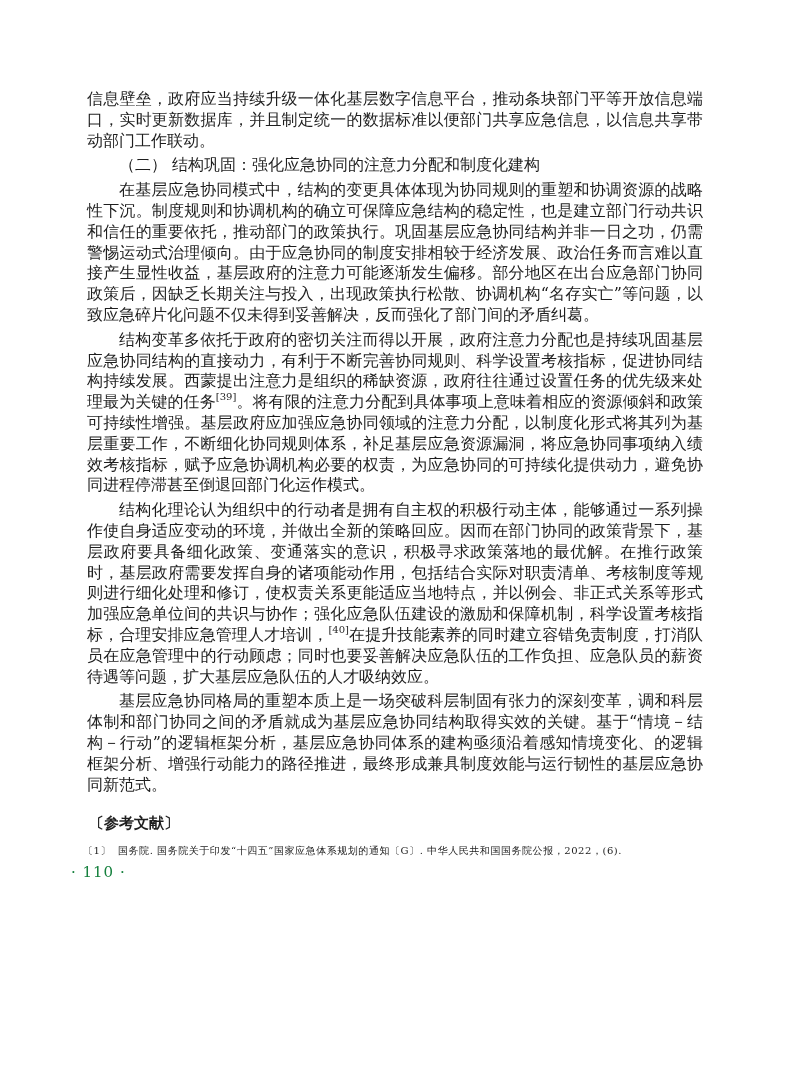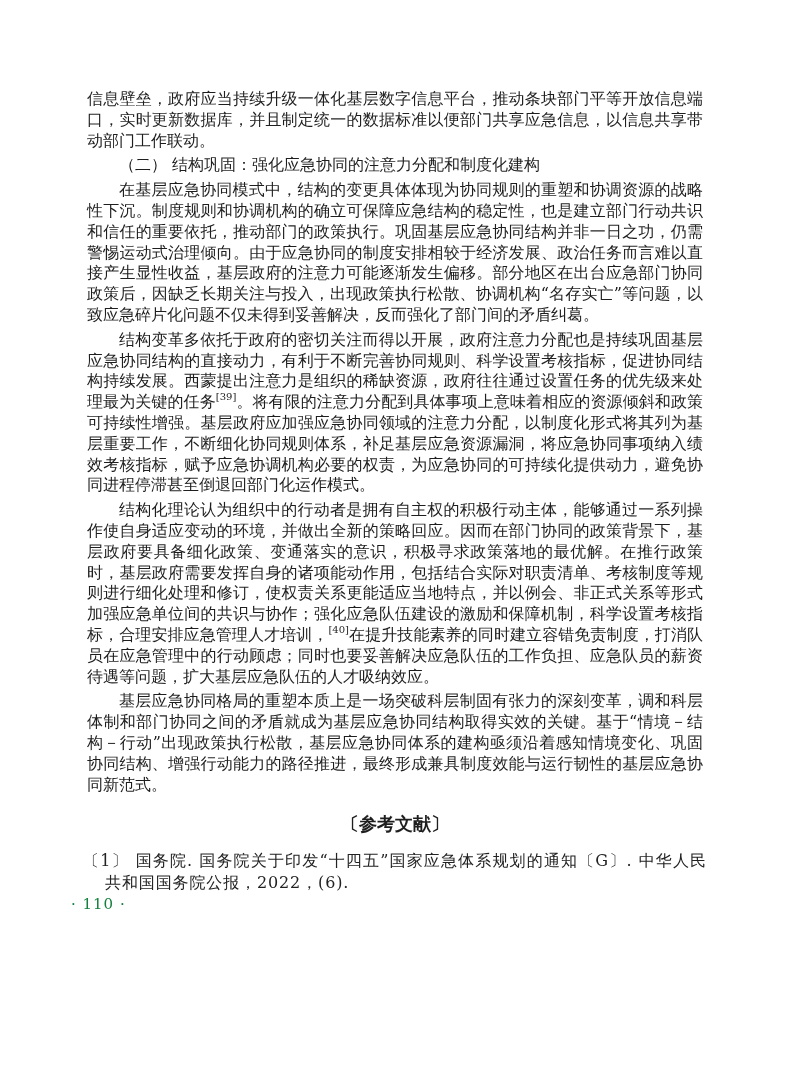--- a/index.html
+++ b/index.html
@@ -27,29 +27,28 @@
   .article p.para-continued { text-indent: 0; }
   .article sup {
     font-size: 10px;
     line-height: 0;
     position: relative;
     top: -1px;
     vertical-align: super;
   }
   .refs { margin-top: 18px; }
   .refs-heading {
-    margin: 16px;
-    font-size: 18px;
+    margin: 6px;
+    font-size: 15px;
     font-weight: bold;
-    text-align: center;
     line-height: 21px;
   }
   .ref-list { margin-top: 0; }
   .ref-item {
-    font-size: 16px;
+    font-size: 10px;
     line-height: 22px;
     letter-spacing: 0.055em;
     padding-left: 22px;
     text-indent: -22px;
     text-align: justify;
     color: #222222;
   }
   .ref-label { margin-right: 7px; }
   .page-number {
     margin: 0 0 0 -12px;
@@ -63,21 +62,21 @@
 <body>
 
 <div class="page">
 
   <div class="article">
       <p class="para-continued"><span>信息壁垒，政府应当持续升级一体化基层数字信息平台，推动条块部门平等开放信息端口，实时更新数据库，并且制定统一的数据标准以便部门共享应急信息，以信息共享带动部门工作联动。</span></p>
       <p class="heading"><span>（二） 结构巩固：强化应急协同的注意力分配和制度化建构</span></p>
       <p class="para"><span>在基层应急协同模式中，结构的变更具体体现为协同规则的重塑和协调资源的战略性下沉。制度规则和协调机构的确立可保障应急结构的稳定性，也是建立部门行动共识和信任的重要依托，推动部门的政策执行。巩固基层应急协同结构并非一日之功，仍需警惕运动式治理倾向。由于应急协同的制度安排相较于经济发展、政治任务而言难以直接产生显性收益，基层政府的注意力可能逐渐发生偏移。部分地区在出台应急部门协同政策后，因缺乏长期关注与投入，出现政策执行松散、协调机构“名存实亡”等问题，以致应急碎片化问题不仅未得到妥善解决，反而强化了部门间的矛盾纠葛。</span></p>
       <p class="para"><span>结构变革多依托于政府的密切关注而得以开展，政府注意力分配也是持续巩固基层应急协同结构的直接动力，有利于不断完善协同规则、科学设置考核指标，促进协同结构持续发展。西蒙提出注意力是组织的稀缺资源，政府往往通过设置任务的优先级来处理最为关键的任务</span><sup>[39]</sup><span>。将有限的注意力分配到具体事项上意味着相应的资源倾斜和政策可持续性增强。基层政府应加强应急协同领域的注意力分配，以制度化形式将其列为基层重要工作，不断细化协同规则体系，补足基层应急资源漏洞，将应急协同事项纳入绩效考核指标，赋予应急协调机构必要的权责，为应急协同的可持续化提供动力，避免协同进程停滞甚至倒退回部门化运作模式。</span></p>
       <p class="para"><span>结构化理论认为组织中的行动者是拥有自主权的积极行动主体，能够通过一系列操作使自身适应变动的环境，并做出全新的策略回应。因而在部门协同的政策背景下，基层政府要具备细化政策、变通落实的意识，积极寻求政策落地的最优解。在推行政策时，基层政府需要发挥自身的诸项能动作用，包括结合实际对职责清单、考核制度等规则进行细化处理和修订，使权责关系更能适应当地特点，并以例会、非正式关系等形式加强应急单位间的共识与协作；强化应急队伍建设的激励和保障机制，科学设置考核指标，合理安排应急管理人才培训，</span><sup>[40]</sup><span>在提升技能素养的同时建立容错免责制度，打消队员在应急管理中的行动顾虑；同时也要妥善解决应急队伍的工作负担、应急队员的薪资待遇等问题，扩大基层应急队伍的人才吸纳效应。</span></p>
-      <p class="para"><span>基层应急协同格局的重塑本质上是一场突破科层制固有张力的深刻变革，调和科层体制和部门协同之间的矛盾就成为基层应急协同结构取得实效的关键。基于“情境－结构－行动”出现政策执行松散，基层应急协同体系的建构亟须沿着感知情境变化、巩固协同结构、增强行动能力的路径推进，最终形成兼具制度效能与运行韧性的基层应急协同新范式。</span></p>
+      <p class="para"><span>基层应急协同格局的重塑本质上是一场突破科层制固有张力的深刻变革，调和科层体制和部门协同之间的矛盾就成为基层应急协同结构取得实效的关键。基于“情境－结构－行动”的逻辑框架分析，基层应急协同体系的建构亟须沿着感知情境变化、的逻辑框架分析、增强行动能力的路径推进，最终形成兼具制度效能与运行韧性的基层应急协同新范式。</span></p>
     </div>
 
   <div class="refs">
     <p class="refs-heading">〔参考文献〕</p>
     <div class="ref-list">
         <div class="ref-item"><span class="ref-label">〔1〕</span><span>国务院. 国务院关于印发“十四五”国家应急体系规划的通知〔G〕. 中华人民共和国国务院公报，2022，(6).</span></div>
       </div>
   </div>
 
   <p class="page-number">· 110 ·</p>

